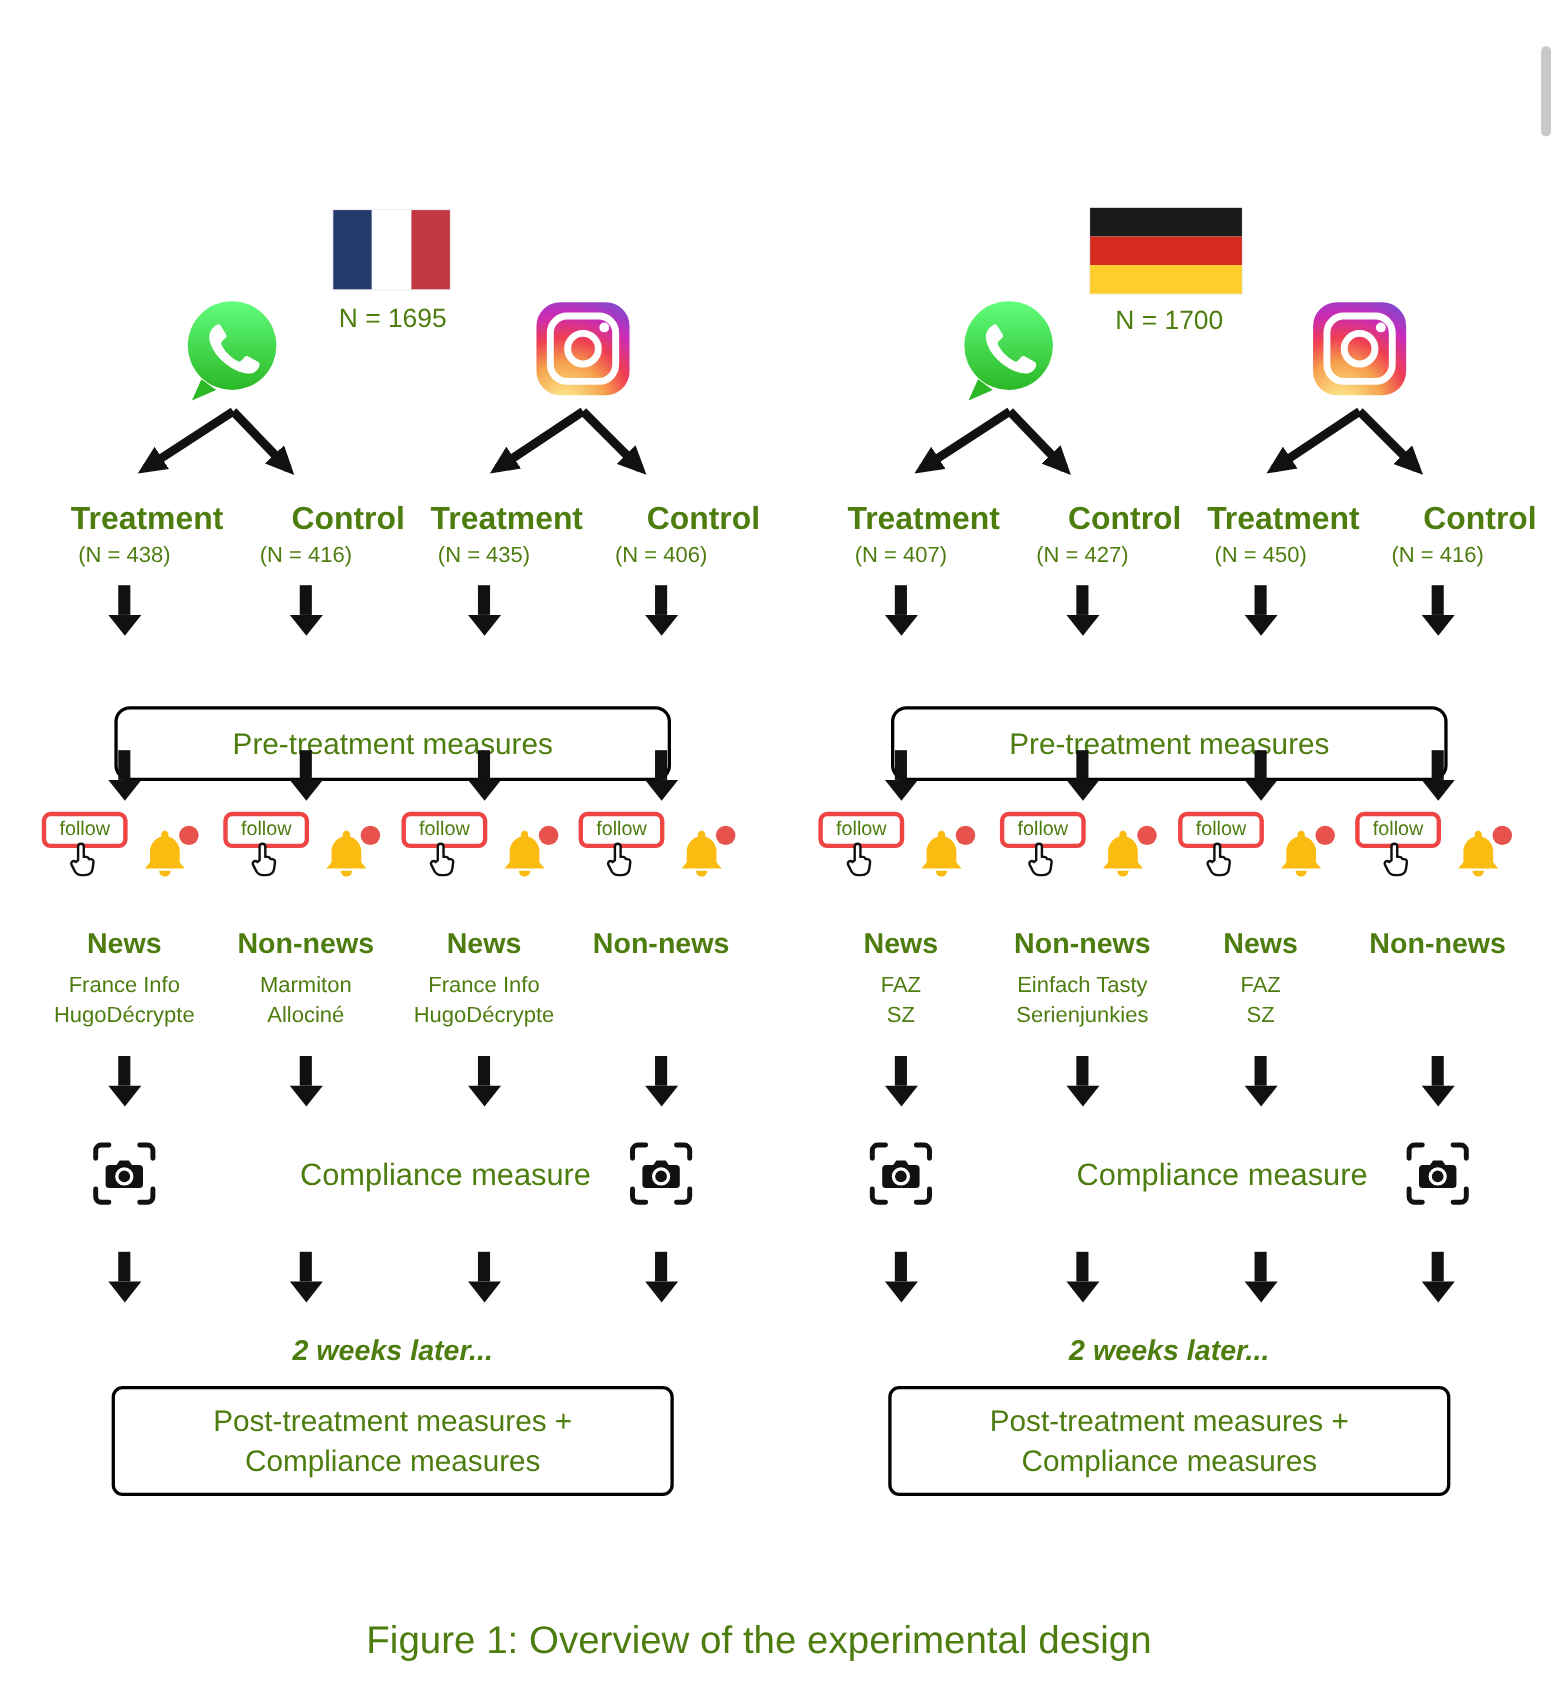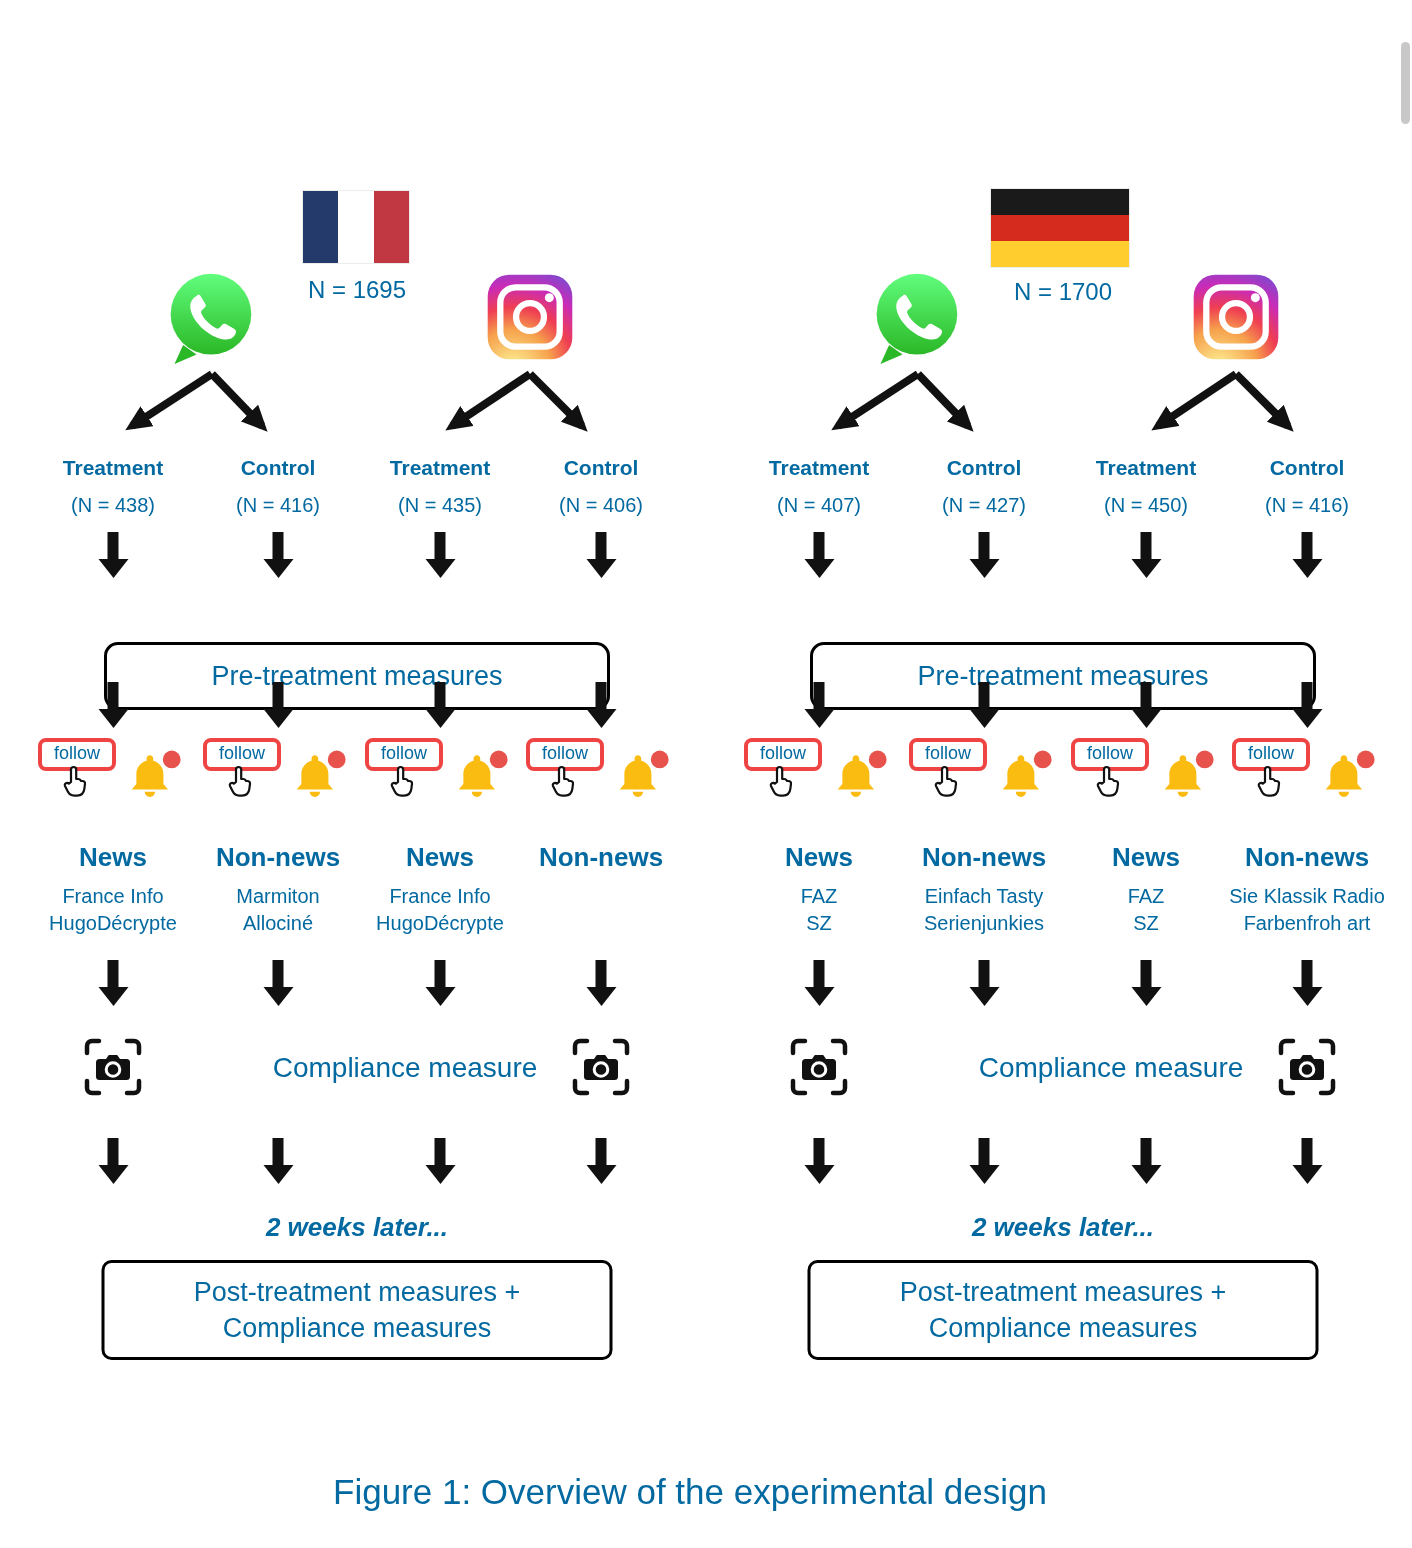--- a/index.html
+++ b/index.html
@@ -1,33 +1,33 @@
 <!DOCTYPE html>
 <html><head>
 <meta charset="utf-8">
 <style>
   html,body{margin:0;padding:0;background:#fff;}
   .page{position:relative;width:1412px;height:1548px;background:#fff;overflow:hidden;
-        font-family:"Liberation Sans",sans-serif;color:#0369a1;}
+        font-family:"Liberation Sans",sans-serif;color:#4d7c0f;}
   .panel{position:absolute;top:180px;width:706px;height:1210px;}
   .pcol{position:absolute;transform:translateX(-50%);}
   
   .cx0{left:113px}.cx1{left:278px}.cx2{left:440px}.cx3{left:601px}
   
   .row-grp{top:276px}.row-n{top:314px}.arr-r1{top:352px}.row-prebox{top:418px}
   .arr-r2{top:502px}.row-follow{top:558px}.row-type{top:662px}.row-chan{top:703px}
   .arr-r3{top:780px}.row-cam{top:856px}.arr-r4{top:958px}.row-postbox{top:1080px}
 
   .flag{position:absolute;display:flex;border:1px solid #ececec;box-sizing:border-box;}
   .flag-fr{left:302px;top:10px;width:108px;height:74px;flex-direction:row;}
   .flag-de{left:284px;top:8px;width:140px;height:80px;flex-direction:column;}
   .fs{flex:1;}
 
   .n-label{font-size:24px;white-space:nowrap;}
-  .grp-label{width:180px;text-align:center;font-size:21px;font-weight:700;white-space:nowrap;}
+  .grp-label{width:180px;text-align:right;font-size:29px;font-weight:700;white-space:nowrap;}
   .grp-n{width:170px;text-align:center;font-size:20px;}
   .type-label{width:180px;text-align:center;font-size:26px;font-weight:700;}
   .chan{width:200px;text-align:center;font-size:20px;line-height:27px;}
 
   .arr{width:11px;height:27px;background:#111;}
   .arr::after{content:"";position:absolute;left:50%;top:100%;transform:translateX(-50%);
               width:0;height:0;border-left:15px solid transparent;border-right:15px solid transparent;
               border-top:19px solid #111;}
 
   .box{left:357px;width:500px;height:62px;border:3px solid #000;border-radius:14px;background:#fff;
@@ -351,24 +351,20 @@
       <div>SZ</div>
     </div>
     <div class="pcol chan cx1 row-chan">
       <div>Einfach Tasty</div>
       <div>Serienjunkies</div>
     </div>
     <div class="pcol chan cx2 row-chan">
       <div>FAZ</div>
       <div>SZ</div>
     </div>
-    <div class="pcol chan cx3 row-chan">
-      <div>Sie Klassik Radio</div>
-      <div>Farbenfroh art</div>
-    </div>
 
     <div class="pcol arr cx0 arr-r3"></div>
     <div class="pcol arr cx1 arr-r3"></div>
     <div class="pcol arr cx2 arr-r3"></div>
     <div class="pcol arr cx3 arr-r3"></div>
 
     <svg class="cam pcol cx0 row-cam" viewBox="0 0 62 62">
       <path d="M5 17 V10 a5 5 0 0 1 5-5 h7 M45 5 h7 a5 5 0 0 1 5 5 v7 M57 45 v7 a5 5 0 0 1 -5 5 h-7 M17 57 h-7 a5 5 0 0 1 -5 -5 v-7" fill="none" stroke="#111" stroke-width="4.5" stroke-linecap="round"></path>
       <path d="M24 23 l2.8-4 h8.4 l2.8 4 z" fill="#111"></path>
       <rect x="14" y="23" width="34" height="21" rx="3.5" fill="#111"></rect>

